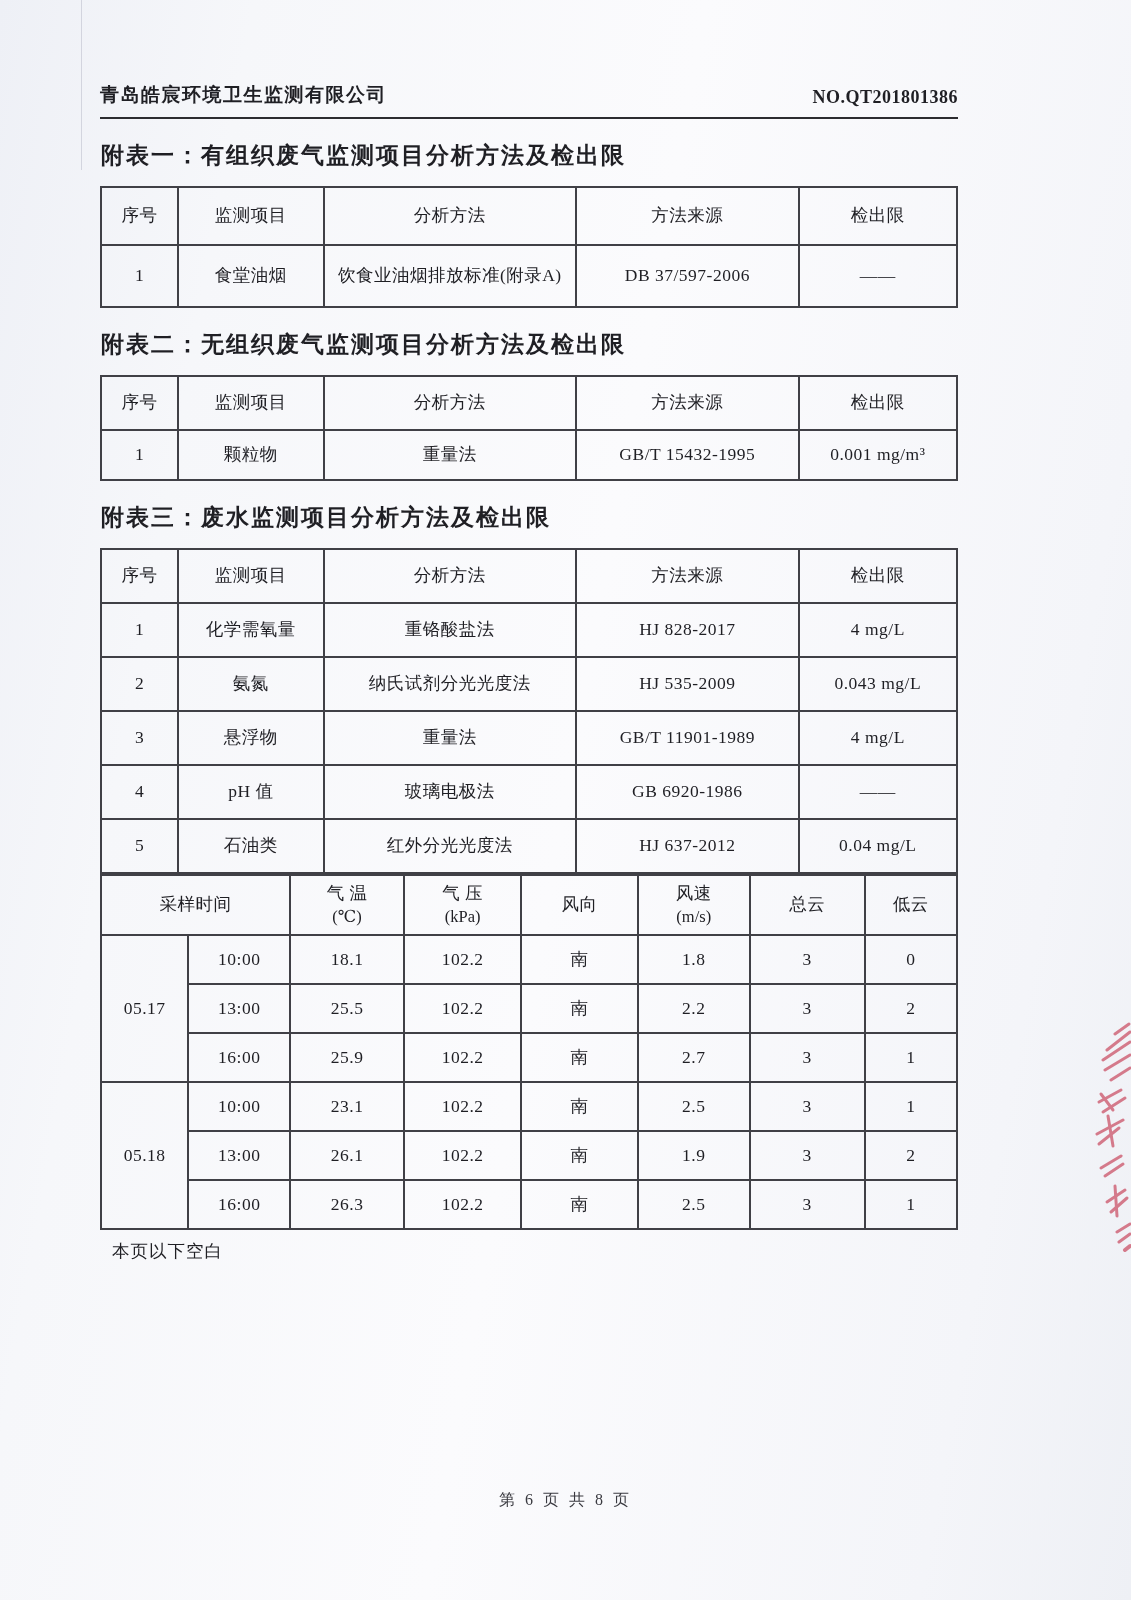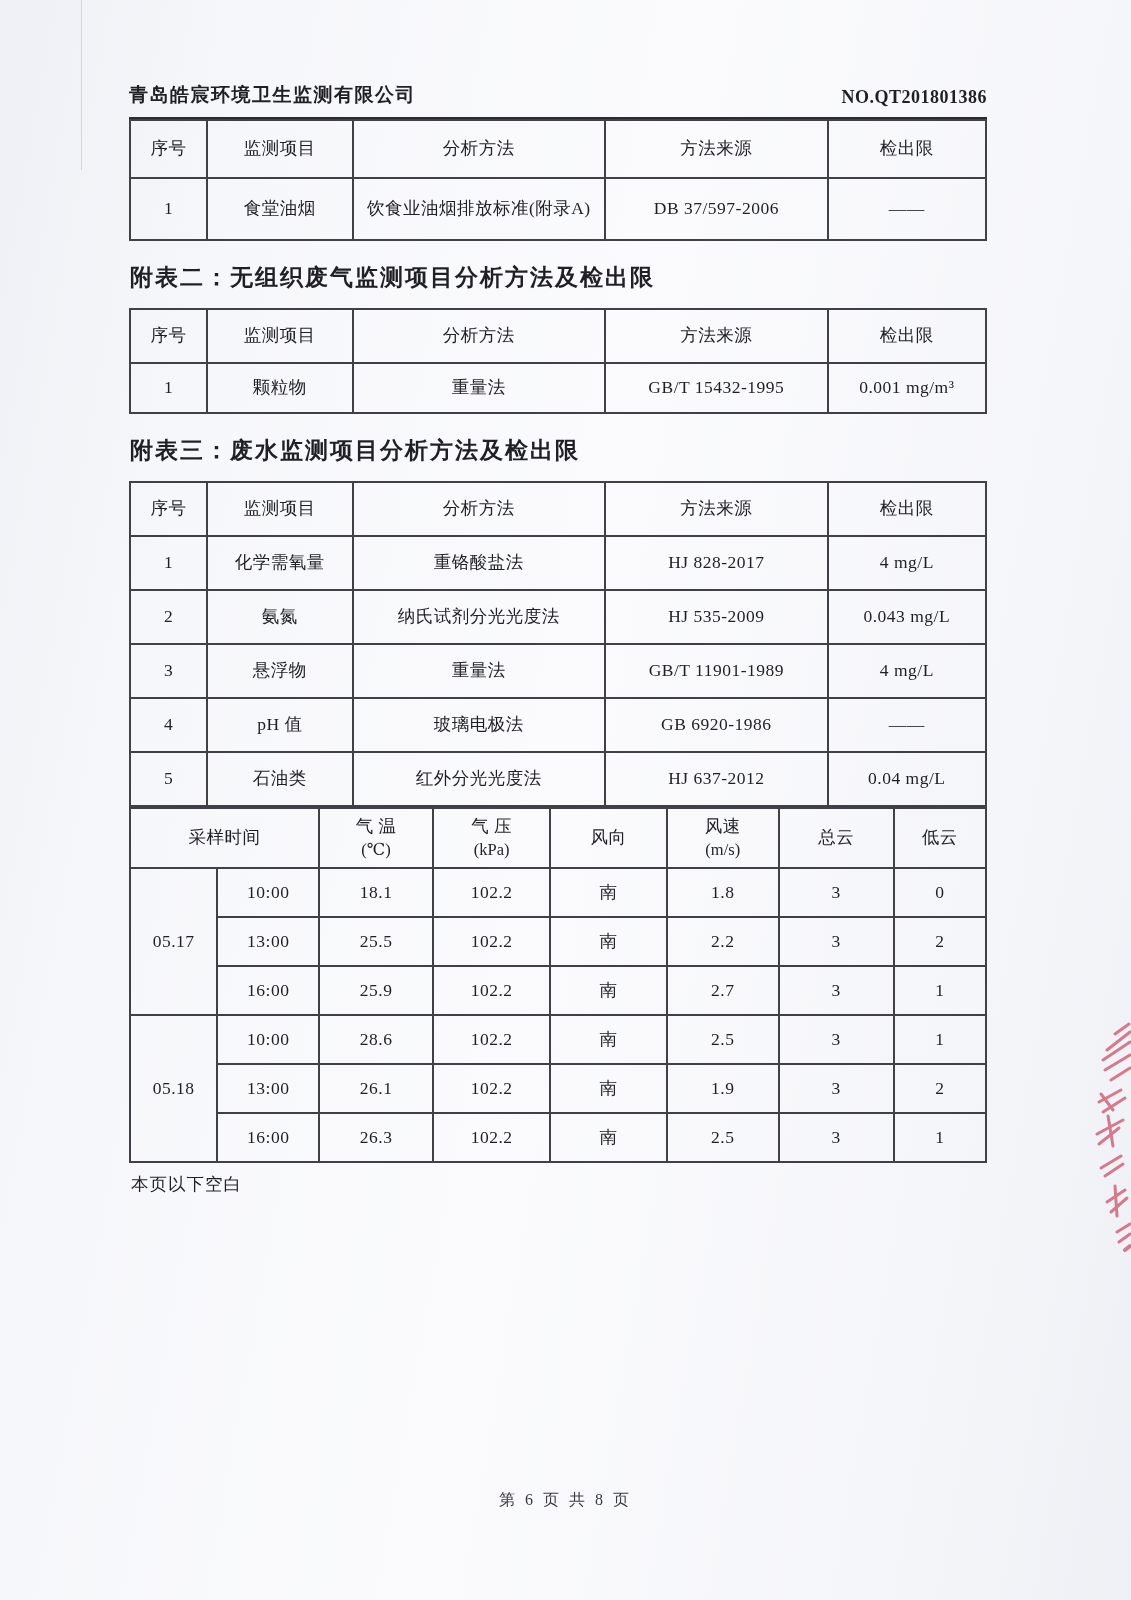--- a/index.html
+++ b/index.html
@@ -5,21 +5,21 @@
   html,body { margin:0; padding:0; }
   .page {
     position:relative;
     width:1131px; height:1600px;
     background:linear-gradient(100deg,#eef0f6 0%,#f6f7fa 18%,#fbfbfd 50%,#f4f5f9 85%,#eef0f5 100%);
     font-family:"Liberation Serif","DejaVu Serif",serif;
     color:#1f1f24;
     overflow:hidden;
   }
   .scan-line { position:absolute; left:81px; top:0; width:1px; height:170px; background:rgba(185,187,202,.55); }
-  .content { position:absolute; left:129px; width:858px; top:0; }
+  .content { position:absolute; left:100px; width:858px; top:0; }
 
   .doc-header {
     margin-top:82px;
     display:flex; justify-content:space-between; align-items:flex-end;
     border-bottom:2px solid #2c2c30; padding-bottom:9px;
   }
   .company { font-size:19px; font-weight:bold; letter-spacing:1.5px; }
   .report-no { font-size:18px; font-weight:bold; letter-spacing:.5px; }
 
   .sec-title {
@@ -40,21 +40,21 @@
   .t1 tbody td { height:56px; }
   .t2 thead th { height:48px; }
   .t2 tbody td { height:44px; }
   .t3 thead th { height:48px; }
   .t3 tbody td { height:48px; }
 
   .wtable thead th { height:54px; }
   .wtable tbody td { height:43px; }
   .hsub { display:block; font-size:16.5px; margin-top:1px; letter-spacing:0; }
 
-  .blank-note { font-size:17.5px; letter-spacing:1px; margin:9px 0 0 2px; }
+  .blank-note { font-size:17.5px; letter-spacing:1px; margin:9px 0 0 12px; }
 
   .page-footer {
     position:absolute; left:0; width:1131px; top:1490px;
     text-align:center; font-size:16px; letter-spacing:3px; color:#3a3a40;
   }
 
   .stamp { position:absolute; right:0; top:1018px; width:76px; height:236px; pointer-events:none; }
 </style>
 </head>
 <body>
@@ -62,20 +62,21 @@
 <div class="page">
   <div class="scan-line"></div>
 
   <div class="content">
 
     <div class="doc-header">
       <span class="company">青岛皓宸环境卫生监测有限公司</span>
       <span class="report-no">NO.QT201801386</span>
     </div>
 
+    <div class="sec-title">附表一：有组织废气监测项目分析方法及检出限</div>
     <table class="t1">
       <colgroup>
         <col style="width:9%">
           <col style="width:17%">
           <col style="width:29.5%">
           <col style="width:26%">
           <col style="width:18.5%">
       </colgroup>
       <thead>
         <tr>
@@ -230,21 +231,21 @@
           <td>25.9</td>
           <td>102.2</td>
           <td>南</td>
           <td>2.7</td>
           <td>3</td>
           <td>1</td>
         </tr>
         <tr>
           <td rowspan="3">05.18</td>
           <td>10:00</td>
-          <td>28.6</td>
+          <td>23.1</td>
           <td>102.2</td>
           <td>南</td>
           <td>2.5</td>
           <td>3</td>
           <td>1</td>
         </tr>
         <tr>
           <td>13:00</td>
           <td>26.1</td>
           <td>102.2</td>

